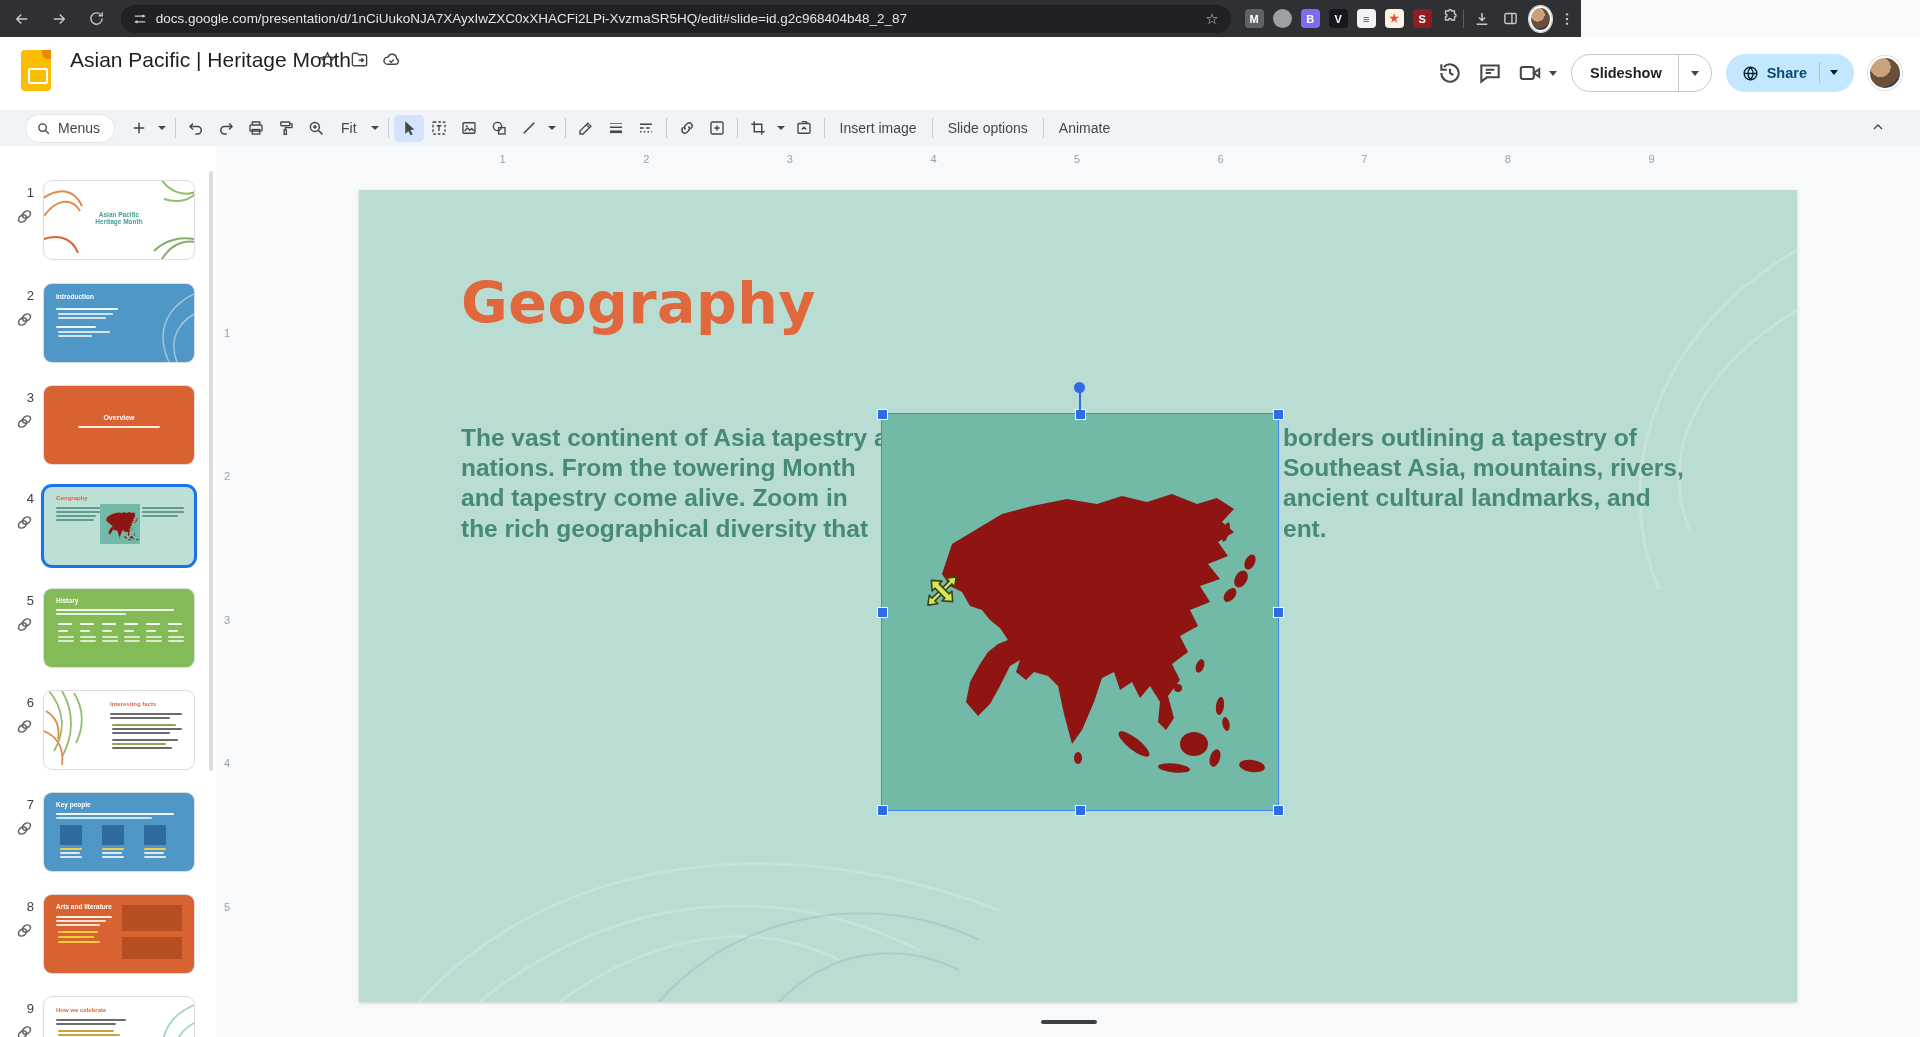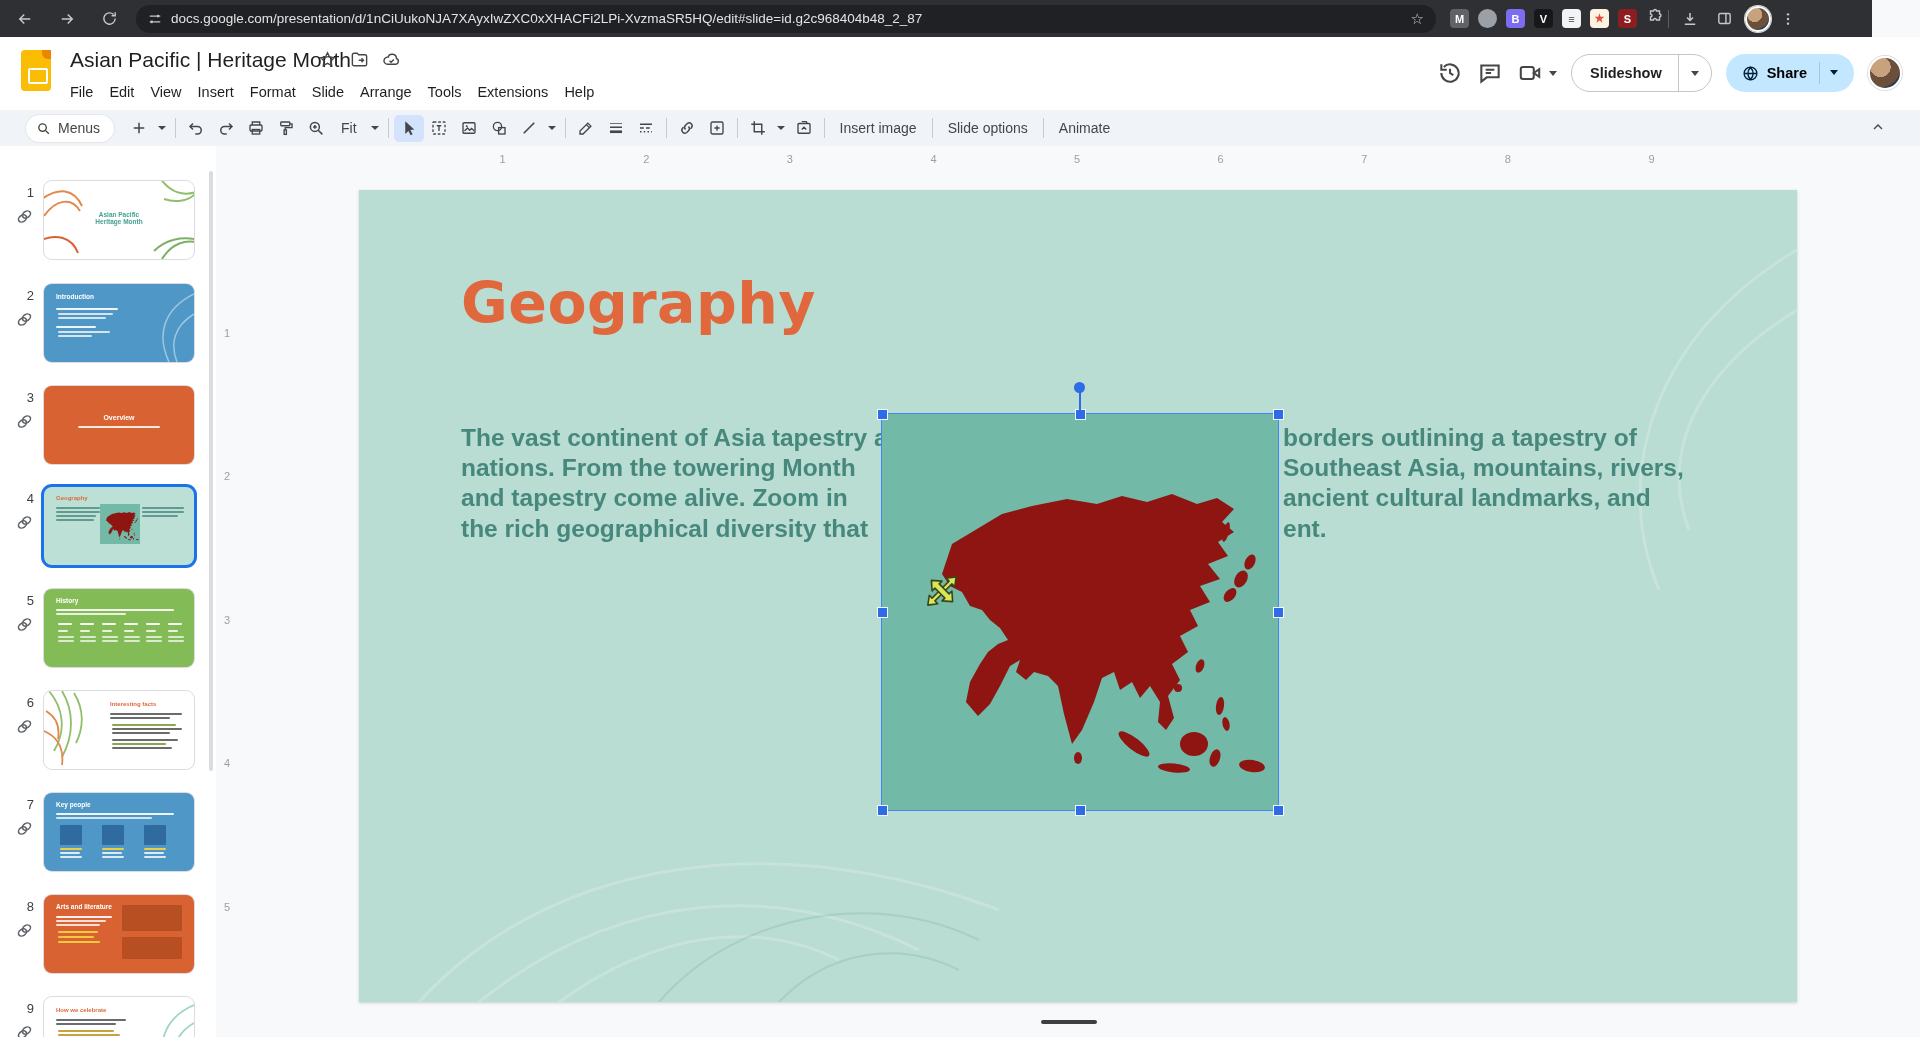--- a/index.html
+++ b/index.html
@@ -1,21 +1,21 @@
 <!DOCTYPE html>
 <html><head>
 <meta charset="utf-8">
 <style>
   * { margin:0; padding:0; box-sizing:border-box; }
   html,body { background:#e8e8e8; }
   body { font-family:"Liberation Sans", sans-serif; }
   .page { position:relative; width:1920px; height:1037px; overflow:hidden; background:#f8f9fa; }
 
   
-  .browser { position:absolute; left:0; top:0; width:1872px; height:37px; background:#2f3033; display:flex; align-items:center; }
+  .browser { position:absolute; left:0; top:0; width:1581px; height:37px; background:#2f3033; display:flex; align-items:center; }
   .nav-ico { width:34px; height:28px; display:flex; align-items:center; justify-content:center; color:#c7c7c7; font-size:17px; margin-left:8px; border-radius:50%; }
   .url-pill { height:28px; width:1300px; margin-left:10px; background:#202124; border-radius:14px; display:flex; align-items:center; padding:0 12px; }
   .url-text { color:#e3e3e3; font-size:13.5px; white-space:nowrap; overflow:hidden; flex:1; }
   .ext-row { display:flex; align-items:center; gap:9px; margin-left:14px; }
   .ext-badge { width:19px; height:19px; border-radius:4px; display:flex; align-items:center; justify-content:center; font-size:11px; font-weight:bold; }
   .chrome-div { width:1px; height:18px; background:#5b5d60; margin:0 4px; }
   .tune-icon { width:14px; height:14px; margin-right:9px; }
   .bm-star { color:#c7c7c7; font-size:15px; }
 
   
@@ -28,21 +28,21 @@
   .title-icons svg { width:19px; height:19px; }
   .menu-row { position:absolute; left:62px; top:44px; display:flex; }
   .menu-item { font-size:14.5px; color:#1f1f1f; padding:3px 8px; border-radius:5px; cursor:default; }
   .hdr-right { position:absolute; right:18px; top:8px; height:56px; display:flex; align-items:center; gap:14px; }
   .hdr-ico { width:26px; height:26px; color:#444746; }
   .caret { width:0; height:0; border-left:4.5px solid transparent; border-right:4.5px solid transparent; border-top:5px solid #444746; display:inline-block; }
   .btn-slideshow { display:flex; align-items:center; border:1px solid #c4c7c5; border-radius:19px; height:38px; overflow:hidden; }
   .btn-slideshow .lbl { padding:0 16px 0 18px; font-size:14.5px; color:#1f1f1f; font-weight:600; }
   .btn-slideshow .dd { border-left:1px solid #c4c7c5; padding:0 12px; height:100%; display:flex; align-items:center; }
   .btn-share { display:flex; align-items:center; background:#c2e7ff; border-radius:19px; height:38px; padding:0 6px 0 16px; gap:8px; }
-  .btn-share .lbl { font-size:14.5px; color:#000000; font-weight:600; }
+  .btn-share .lbl { font-size:14.5px; color:#0c4a6e; font-weight:600; }
   .btn-share svg { width:17px; height:17px; color:#001d35; }
   .btn-share .dd { border-left:1px solid #9fc8e5; margin-left:4px; padding:0 10px; height:60%; display:flex; align-items:center; }
   .avatar { width:34px; height:34px; border-radius:50%; background:radial-gradient(circle at 35% 30%, #c8a27c 0 35%, #6b4f3a 36% 70%, #2f3e4e 71%); border:2px solid #fff; box-shadow:0 0 0 1px #dadce0; }
 
   
   .toolbar { position:absolute; left:0; top:110px; width:1920px; height:36px; background:#f0f4f9; display:flex; align-items:center; }
   .menus-pill { display:flex; align-items:center; gap:7px; background:#fff; border-radius:16px; height:27px; padding:0 14px 0 10px; margin-left:26px; box-shadow:0 0 0 1px #e3e6ea; color:#444746; font-size:14px; }
   .tb-ico { width:30px; height:27px; display:flex; align-items:center; justify-content:center; color:#444746; border-radius:5px; flex:0 0 auto; }
   .tb-ico svg { width:18px; height:18px; }
   .tb-ico.active { background:#d3e3fd; }
@@ -179,32 +179,20 @@
         </svg>
       <svg viewBox="0 0 24 24" fill="none" stroke="currentColor" stroke-width="1.8">
           <path d="M3 6a2 2 0 0 1 2-2h4l2 2h8a2 2 0 0 1 2 2v10a2 2 0 0 1-2 2H5a2 2 0 0 1-2-2z"></path>
           <path d="M11 13h6M14.5 10.5L17 13l-2.5 2.5"></path>
         </svg>
       <svg viewBox="0 0 24 24" fill="none" stroke="currentColor" stroke-width="1.8">
           <path d="M7 18a4.5 4.5 0 1 1 .6-8.96A5.5 5.5 0 0 1 18.3 10.7 3.8 3.8 0 0 1 17.5 18z"></path>
           <path d="M9.5 13.5l2 2 3.5-3.5"></path>
         </svg>
     </div>
-    <div class="menu-row">
-        <span class="menu-item">File</span>
-        <span class="menu-item">Edit</span>
-        <span class="menu-item">View</span>
-        <span class="menu-item">Insert</span>
-        <span class="menu-item">Format</span>
-        <span class="menu-item">Slide</span>
-        <span class="menu-item">Arrange</span>
-        <span class="menu-item">Tools</span>
-        <span class="menu-item">Extensions</span>
-        <span class="menu-item">Help</span>
-      </div>
 
     <div class="hdr-right">
       <svg class="hdr-ico" viewBox="0 0 24 24" fill="none" stroke="currentColor" stroke-width="1.9">
           <path d="M4 12a8 8 0 1 0 2.3-5.6"></path>
           <path d="M4 4v5h5"></path>
           <path d="M12 8v4l3 2"></path>
         </svg>
       <svg class="hdr-ico" viewBox="0 0 24 24" fill="none" stroke="currentColor" stroke-width="1.9">
           <path d="M4 5h16v11H9l-5 4z"></path>
           <path d="M8 9h8M8 12h5"></path>

